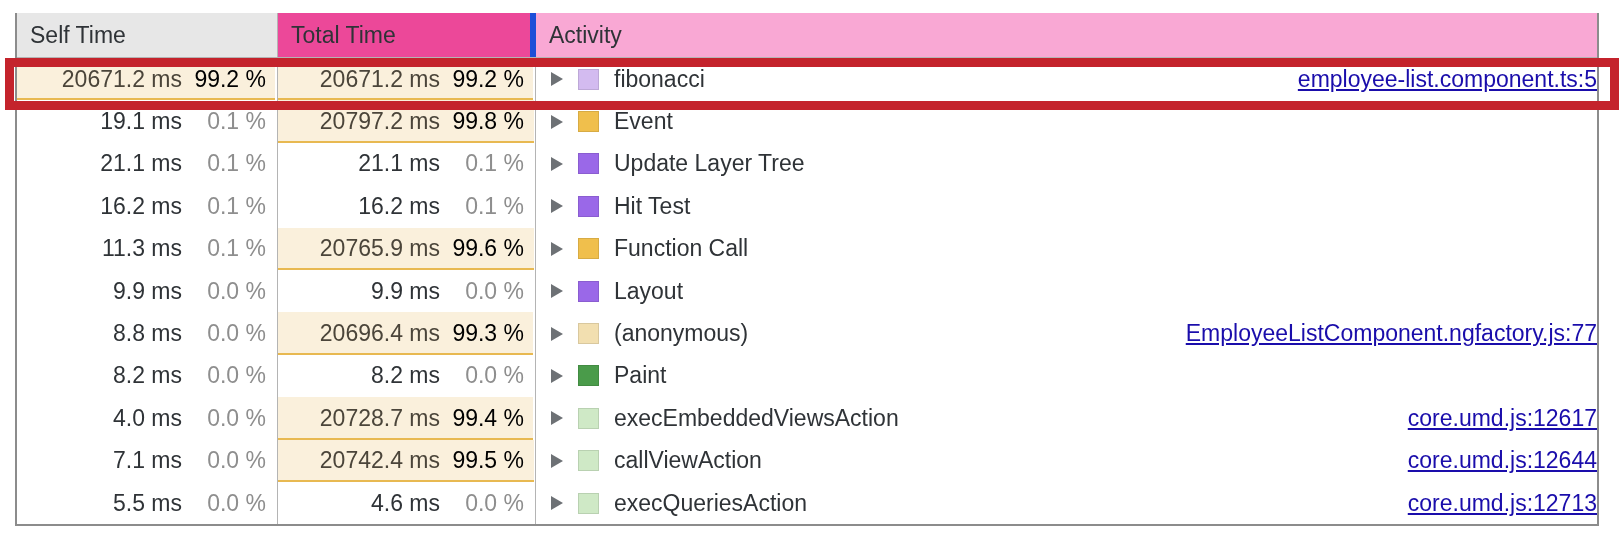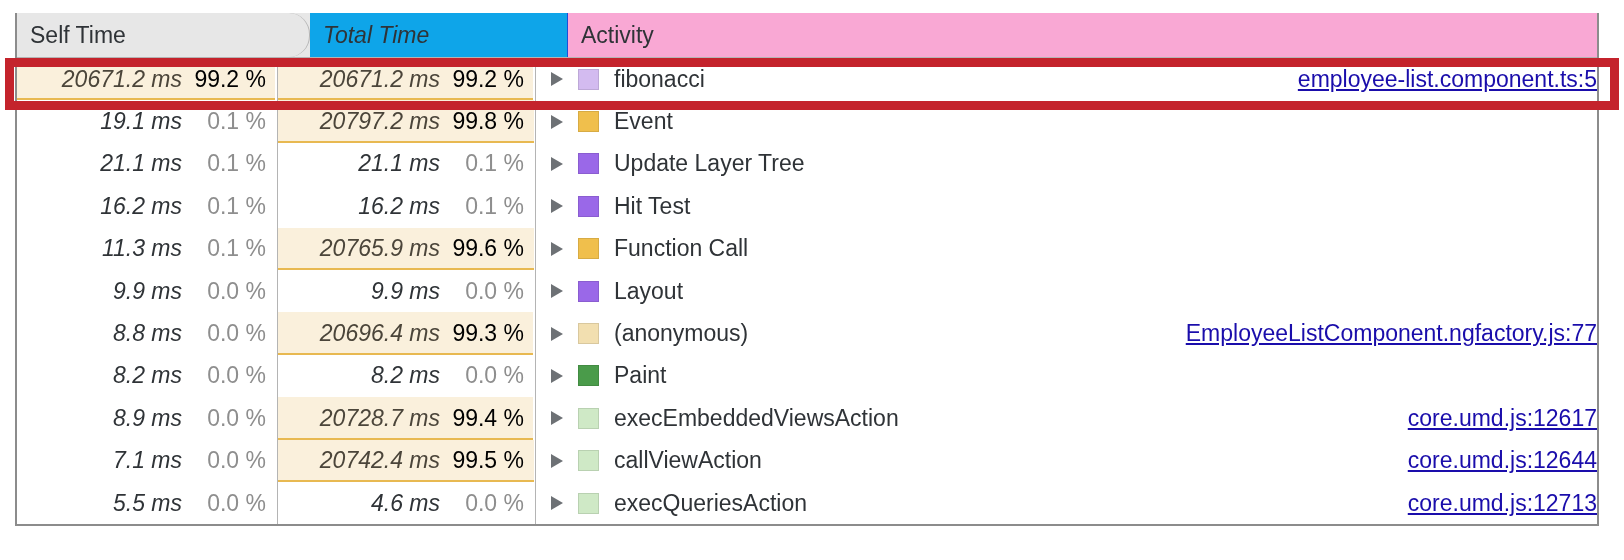--- a/index.html
+++ b/index.html
@@ -46,22 +46,22 @@
   }
   .header-cell {
     display: flex;
     align-items: center;
     font-size: 23px;
     color: #2f3337;
     box-sizing: border-box;
     padding-left: 13px;
     white-space: nowrap;
   }
-  .header-cell.col-self  { width: 293px; border-right: 1px solid #b4b4b4; border-radius: 21px; }
-  .header-cell.col-total { width: 258px; border-right: 1px solid #1d4ed8; background:#0ea5e9;font-style:italic; }
+  .header-cell.col-self  { width: 261px; border-right: 1px solid #b4b4b4; }
+  .header-cell.col-total { width: 258px; border-right: 6px solid #1d4ed8; background:#ec4899; }
   .header-cell.col-act   { flex: 1 1 auto; background:#f9a8d4; }
 
   
   .row {
     display: flex;
     height: 42.4px;
     box-sizing: border-box;
     background: #ffffff;
   }
 
@@ -93,21 +93,20 @@
     z-index: 1;
     display: flex;
     align-items: baseline;
     padding-right: 11px;
     white-space: nowrap;
   }
   .ms {
     font-size: 23px;
     color: #2f3337;
     text-align: right;
-    font-style: italic;
   }
   .pct {
     font-size: 23px;
     color: #8e8e8e;
     width: 84px;
     text-align: right;
     display: inline-block;
   }
   .cell-num.hl .ms  { color: #4b453a; }
   .cell-num.hl .pct { color: #000000; }
@@ -344,21 +343,21 @@
           <div class="cell-act">
             <div class="tri"></div>
             <div class="swatch" style="background: rgb(74, 155, 74);"></div>
             <span class="act-label">Paint</span>
             <div class="act-spacer"></div>
           </div>
         </div>
         <div class="row">
           <div class="cell-num col-self">
             <div class="num-wrap">
-              <span class="ms">8.9 ms</span>
+              <span class="ms">4.0 ms</span>
               <span class="pct">0.0 %</span>
             </div>
           </div>
           <div class="cell-num col-total hl">
             <div class="bar" style="width: 99.4%;"></div>
             <div class="num-wrap">
               <span class="ms">20728.7 ms</span>
               <span class="pct">99.4 %</span>
             </div>
           </div>

